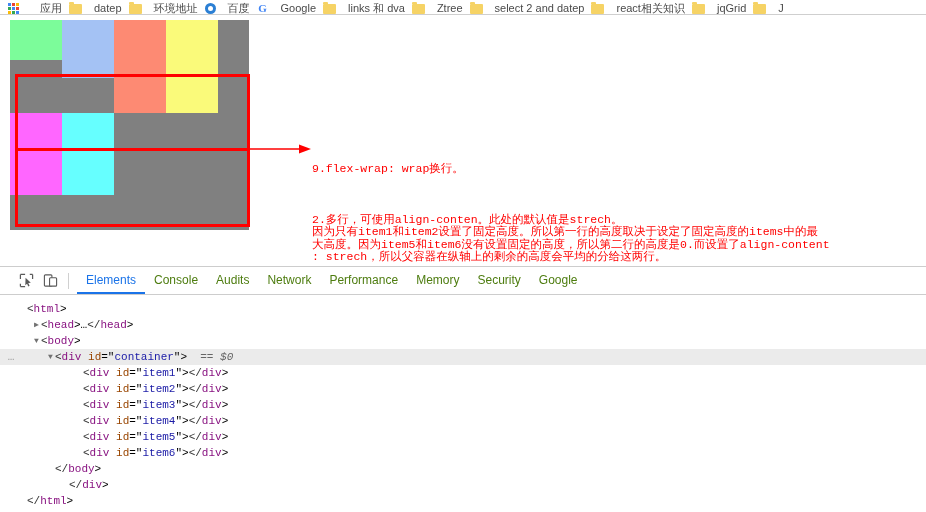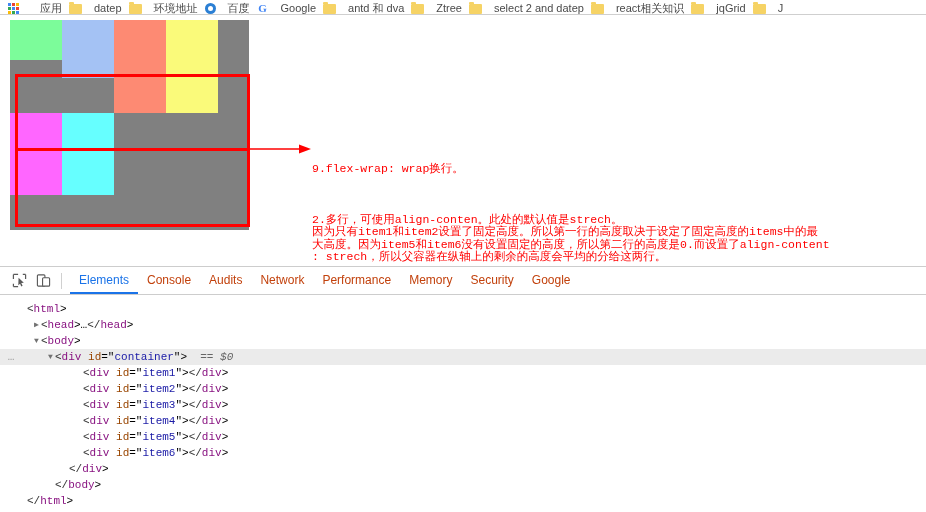--- a/index.html
+++ b/index.html
@@ -172,38 +172,38 @@
     width: 926px;
     height: 246px;
     background: #ffffff;
     border-top: 1px solid #cdcdcd;
   }
   #devtools-toolbar {
     height: 28px;
     border-bottom: 1px solid #cdcdcd;
     display: flex;
     align-items: center;
-    padding-left: 7px;
+    padding-left: 14px;
     box-sizing: border-box;
   }
   .dt-icon-btn {
     width: 24px; height: 22px;
     display: flex; align-items: center; justify-content: center;
     flex: none;
   }
   .dt-icon-btn svg { display:block; }
   .dt-sep {
     width: 1px; height: 16px;
     background: #d0d0d0;
     margin: 0 8px 0 6px;
     flex: none;
   }
   .dt-tab {
     font-size: 12px;
-    color: #c2410c;
+    color: #4d7c0f;
     padding: 0 9px;
     height: 27px;
     line-height: 27px;
     box-sizing: border-box;
     flex: none;
     font-family: "Liberation Sans", sans-serif;
   }
   .dt-tab.active {
     color: #1a73e8;
     border-bottom: 2px solid #1a73e8;
@@ -267,21 +267,21 @@
     <div class="bm-item">
       <span class="bm-fav-blue"></span>
       <span class="bm-label">百度</span>
     </div>
     <div class="bm-item">
       <span class="bm-fav-google">G</span>
       <span class="bm-label">Google</span>
     </div>
     <div class="bm-item">
       <span class="bm-folder-icon"></span>
-      <span class="bm-label">antd 和 dva</span>
+      <span class="bm-label">links 和 dva</span>
     </div>
     <div class="bm-item">
       <span class="bm-folder-icon"></span>
       <span class="bm-label">Ztree</span>
     </div>
     <div class="bm-item">
       <span class="bm-folder-icon"></span>
       <span class="bm-label">select 2  and datep</span>
     </div>
     <div class="bm-item">
@@ -352,17 +352,17 @@
       <div class="dom-row"><span class="ellipsis-btn"></span><span style="display:inline-block;width:0px"></span><span class="tri"></span><span><span class="punc">&lt;</span><span class="tag">html</span>&gt;</span></div>
       <div class="dom-row"><span class="ellipsis-btn"></span><span style="display:inline-block;width:14px"></span><span class="tri">▶</span><span><span class="punc">&lt;</span><span class="tag">head</span>&gt;…<span class="punc">&lt;/</span><span class="tag">head</span>&gt;</span></div>
       <div class="dom-row"><span class="ellipsis-btn"></span><span style="display:inline-block;width:14px"></span><span class="tri">▼</span><span><span class="punc">&lt;</span><span class="tag">body</span>&gt;</span></div>
       <div class="dom-row selected"><span class="ellipsis-btn">…</span><span style="display:inline-block;width:28px"></span><span class="tri">▼</span><span><span class="punc">&lt;</span><span class="tag">div</span> <span class="attr-name">id</span>="<span class="attr-val">container</span>"&gt;  <span class="sel-marker">== $0</span></span></div>
       <div class="dom-row"><span class="ellipsis-btn"></span><span style="display:inline-block;width:56px"></span><span class="tri"></span><span><span class="punc">&lt;</span><span class="tag">div</span> <span class="attr-name">id</span>="<span class="attr-val">item1</span>"&gt;<span class="punc">&lt;/</span><span class="tag">div</span>&gt;</span></div>
       <div class="dom-row"><span class="ellipsis-btn"></span><span style="display:inline-block;width:56px"></span><span class="tri"></span><span><span class="punc">&lt;</span><span class="tag">div</span> <span class="attr-name">id</span>="<span class="attr-val">item2</span>"&gt;<span class="punc">&lt;/</span><span class="tag">div</span>&gt;</span></div>
       <div class="dom-row"><span class="ellipsis-btn"></span><span style="display:inline-block;width:56px"></span><span class="tri"></span><span><span class="punc">&lt;</span><span class="tag">div</span> <span class="attr-name">id</span>="<span class="attr-val">item3</span>"&gt;<span class="punc">&lt;/</span><span class="tag">div</span>&gt;</span></div>
       <div class="dom-row"><span class="ellipsis-btn"></span><span style="display:inline-block;width:56px"></span><span class="tri"></span><span><span class="punc">&lt;</span><span class="tag">div</span> <span class="attr-name">id</span>="<span class="attr-val">item4</span>"&gt;<span class="punc">&lt;/</span><span class="tag">div</span>&gt;</span></div>
       <div class="dom-row"><span class="ellipsis-btn"></span><span style="display:inline-block;width:56px"></span><span class="tri"></span><span><span class="punc">&lt;</span><span class="tag">div</span> <span class="attr-name">id</span>="<span class="attr-val">item5</span>"&gt;<span class="punc">&lt;/</span><span class="tag">div</span>&gt;</span></div>
       <div class="dom-row"><span class="ellipsis-btn"></span><span style="display:inline-block;width:56px"></span><span class="tri"></span><span><span class="punc">&lt;</span><span class="tag">div</span> <span class="attr-name">id</span>="<span class="attr-val">item6</span>"&gt;<span class="punc">&lt;/</span><span class="tag">div</span>&gt;</span></div>
+      <div class="dom-row"><span class="ellipsis-btn"></span><span style="display:inline-block;width:28px"></span><span class="tri"></span><span><span class="punc">&lt;/</span><span class="tag">body</span>&gt;</span></div>
       <div class="dom-row"><span class="ellipsis-btn"></span><span style="display:inline-block;width:42px"></span><span class="tri"></span><span><span class="punc">&lt;/</span><span class="tag">div</span>&gt;</span></div>
-      <div class="dom-row"><span class="ellipsis-btn"></span><span style="display:inline-block;width:28px"></span><span class="tri"></span><span><span class="punc">&lt;/</span><span class="tag">body</span>&gt;</span></div>
       <div class="dom-row"><span class="ellipsis-btn"></span><span style="display:inline-block;width:0px"></span><span class="tri"></span><span><span class="punc">&lt;/</span><span class="tag">html</span>&gt;</span></div>
     </div>
 </div>
 
 </body></html>

